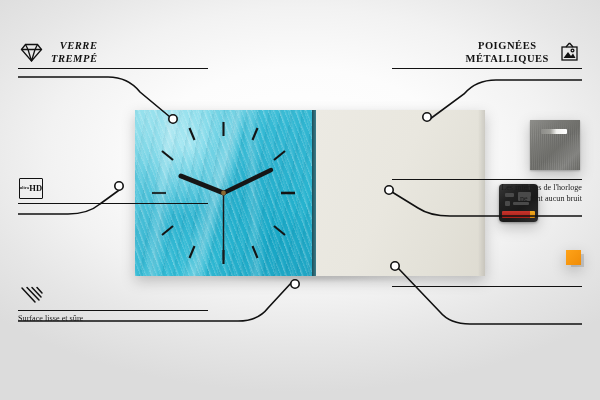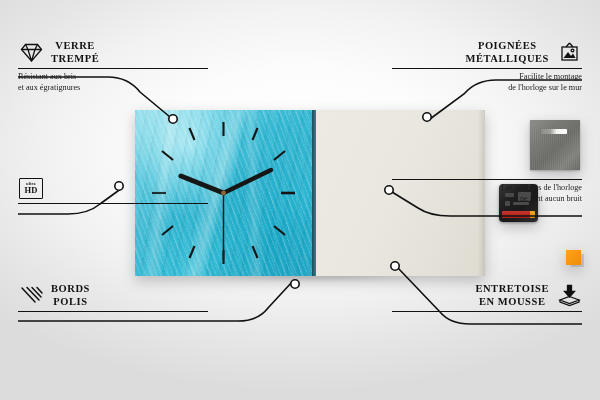--- a/index.html
+++ b/index.html
@@ -17,34 +17,34 @@
   svg.connectors{position:absolute;left:0;top:0;width:600px;height:400px;pointer-events:none;}
 
   
   .feature{position:absolute;width:190px;}
   .feature .head{display:flex;align-items:center;gap:7px;}
   .feature.right .head{flex-direction:row-reverse;}
   .feature .title{
     font-weight:700;font-size:10.5px;letter-spacing:.55px;line-height:12.5px;
     color:#111;text-transform:uppercase;white-space:pre-line;
   }
-  .feature.left .title{text-align:center;}
+  .feature.left .title{text-align:right;font-style:italic;}
   .feature.right .title{text-align:center;}
   .feature .rule{height:1.4px;background:#121212;margin-top:3px;}
   .feature .desc{
     font-size:8.2px;line-height:10.2px;color:#1b1b1b;margin-top:3px;white-space:pre-line;
   }
   .feature.right .desc{text-align:right;}
   .ico{width:26px;height:24px;flex:0 0 26px;display:flex;align-items:center;justify-content:center;}
   .ico svg{display:block;}
 
   
   .hdbox{
     width:22px;height:19px;border:1.3px solid #111;border-radius:1px;
-    display:flex;flex-direction:column;align-items:center;justify-content:center;
+    display:flex;flex-direction:row;align-items:center;justify-content:center;
     line-height:1;
   }
   .hdbox .u{font-size:4px;font-weight:700;letter-spacing:.2px;color:#111;}
   .hdbox .h{font-size:8.5px;font-weight:700;letter-spacing:.2px;color:#111;margin-top:.5px;}
 
   
   .product{
     position:absolute;left:135px;top:110px;width:350px;height:166px;
     filter:drop-shadow(0 5px 7px rgba(0,0,0,.22));
   }
@@ -199,22 +199,20 @@
             <g fill="none" stroke="#111" stroke-width="1.3">
           <path d="M2.5,7.5 L6.5,2.5 L18.5,2.5 L22.5,7.5 L12.5,19 Z"></path>
           <path d="M2.5,7.5 L22.5,7.5 M6.5,2.5 L9,7.5 L12.5,19 M18.5,2.5 L16,7.5 L12.5,19 M9,7.5 L16,7.5"></path>
         </g>
           </svg>
       </span>
       <span class="title">VERRE
 TREMPÉ</span>
     </div>
     <div class="rule"></div>
-    <div class="desc">Résistant aux bris
-et aux égratignures</div>
   </div>
 
   <div class="feature left" style="left:18px;top:176px;">
     <div class="head">
       <span class="ico">
         <span class="hdbox">
           <span class="u">ultra</span>
           <span class="h">HD</span>
         </span>
       </span>
@@ -227,62 +225,46 @@
       <span class="ico">
         <svg width="25" height="21" viewBox="0 0 25 21">
             <g stroke="#111" stroke-width="1.5" stroke-linecap="round">
           <path d="M3,3 L16,17"></path>
               <path d="M8,2.5 L20,15"></path>
               <path d="M13,2.5 L22,12"></path>
               <path d="M18,2.5 L23,8"></path>
         </g>
           </svg>
       </span>
-      <span class="title">BORDS
-POLIS</span>
-    </div>
-    <div class="rule"></div>
+    </div>
+    <div class="rule"></div>
+    <div class="desc">Surface lisse et sûre</div>
   </div>
 
   <div class="feature right" style="left:392px;top:40px;">
     <div class="head">
       <span class="ico">
         <svg width="25" height="22" viewBox="0 0 25 22">
             <g fill="none" stroke="#111" stroke-width="1.3">
           <path d="M12.5,1 L9,5 M12.5,1 L16,5"></path>
           <rect x="5" y="5" width="15" height="13"></rect>
           <path d="M6.5,16 L11,10 L14,14 L16,11.5 L18.5,16 Z" fill="#111" stroke="none"></path>
           <circle cx="15.5" cy="8.5" r="1.4"></circle>
         </g>
           </svg>
       </span>
       <span class="title">POIGNÉES
 MÉTALLIQUES</span>
     </div>
     <div class="rule"></div>
-    <div class="desc">Facilite le montage
-de l'horloge sur le mur</div>
   </div>
 
   <div class="feature right" style="left:392px;top:176px;">
     <div class="rule"></div>
     <div class="desc">Les intenses de l'horloge
 ne font aucun bruit</div>
   </div>
 
   <div class="feature right" style="left:392px;top:283px;">
-    <div class="head">
-      <span class="ico">
-        <svg width="25" height="23" viewBox="0 0 25 23">
-            <g fill="none" stroke="#111" stroke-width="1.3">
-          <path d="M10.5,1.5 L14.5,1.5 L14.5,7.5 L17.5,7.5 L12.5,13 L7.5,7.5 L10.5,7.5 Z" fill="#111"></path>
-          <path d="M12.5,12.5 L22,16 L12.5,19.5 L3,16 Z"></path>
-          <path d="M3,16 L3,18 L12.5,21.5 L22,18 L22,16"></path>
-        </g>
-          </svg>
-      </span>
-      <span class="title">ENTRETOISE
-EN MOUSSE</span>
-    </div>
     <div class="rule"></div>
   </div>
 
 </div>
 
 </body></html>

